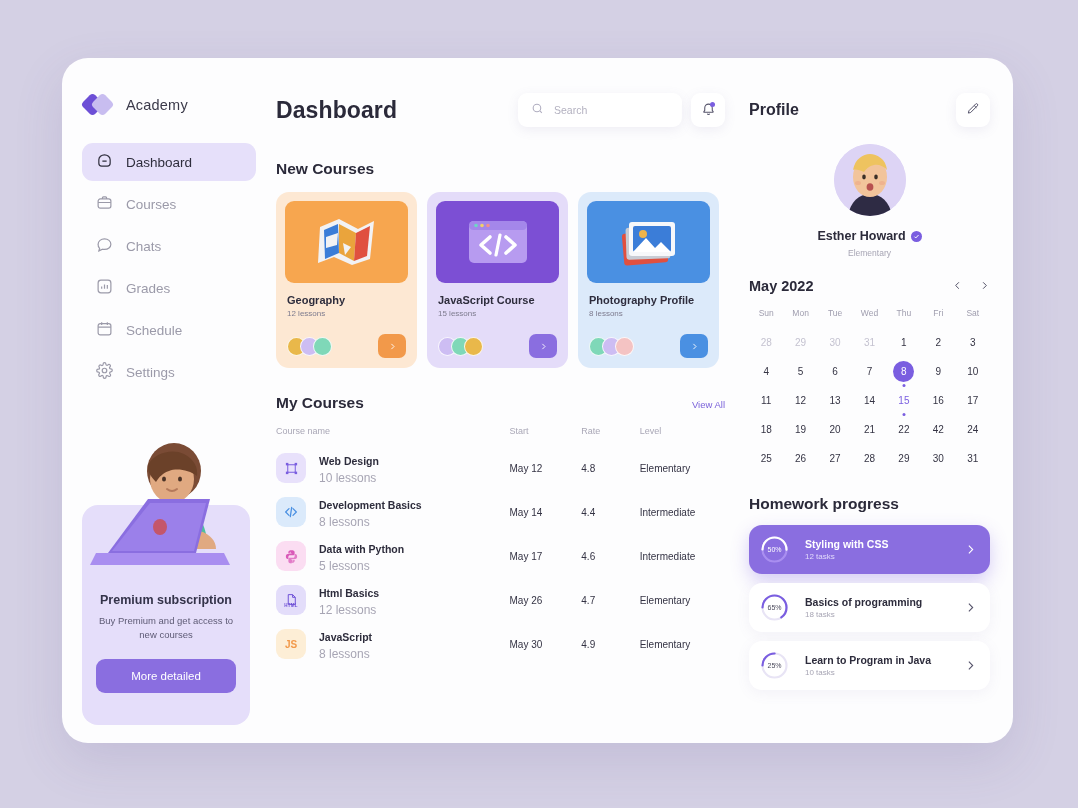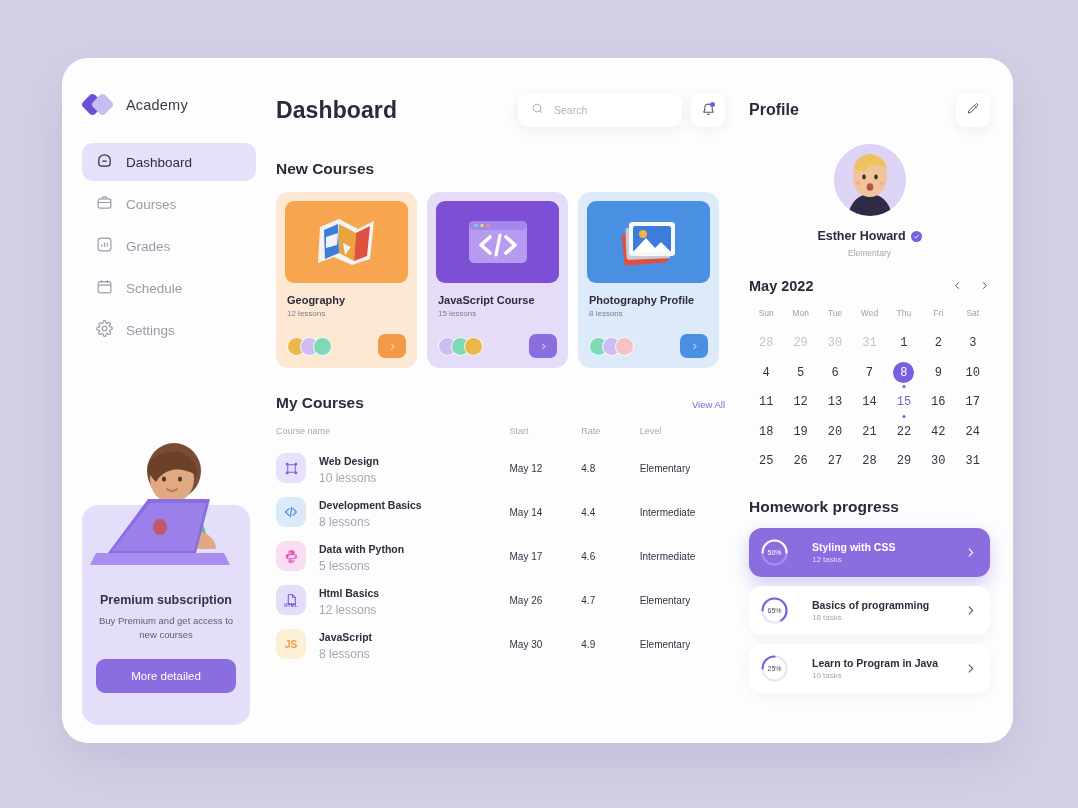--- a/index.html
+++ b/index.html
@@ -126,30 +126,30 @@
   .plevel { font-size: 8.5px; color: #a7a5b4; margin-top: 4px; }
 
   
   .cal-head { display: flex; align-items: center; margin-bottom: 14px; }
   .cal-month { font-size: 14.5px; color: #2b2a3a; font-weight: 600; }
   .cal-nav { margin-left: auto; display: flex; gap: 16px; }
   .cal-arrow { background: none; border: none; cursor: pointer; padding: 0; display: flex; }
   table.cal { width: 100%; border-collapse: collapse; table-layout: fixed; }
   table.cal th { font-size: 8.5px; color: #9f9dae; font-weight: 400; padding-bottom: 10px; }
   table.cal td { text-align: center; padding: 4px 0; height: 22px; position: relative; }
-  .dnum { font-size: 12px; color: #353444; display: inline-flex; align-items: center; justify-content: center; width: 21px; height: 21px; border-radius: 50%; font-family: Liberation Mono, monospace; }
+  .dnum { font-size: 10px; color: #353444; display: inline-flex; align-items: center; justify-content: center; width: 21px; height: 21px; border-radius: 50%; }
   .dnum.muted { color: #c4c2d0; }
   .dnum.sel { background: #7a5ee0; color: #fff; }
   .dnum.mark { color: #7a5ee0; }
   .ddot { position: absolute; left: 50%; transform: translateX(-50%); bottom: -1px; width: 3px; height: 3px; border-radius: 50%; background: #7a5ee0; }
 
   
   .hw-title { font-size: 15.5px; color: #2b2a3a; font-weight: 600; margin: 22px 0 12px; }
   .hw-item {
-    display: flex; align-items: center; gap: 23px;
+    display: flex; align-items: center; gap: 16px;
     height: 49px; padding: 0 13px 0 11px;
     border-radius: 13px; background: #fff; margin-bottom: 9px;
     box-shadow: 0 3px 14px rgba(110,100,160,.08);
     cursor: pointer;
   }
   .hw-item.active { background: #8a6ee0; box-shadow: 0 7px 18px rgba(122,94,224,.30); }
   .ring { width: 29px; height: 29px; flex: 0 0 29px; position: relative; }
   .ring svg { transform: rotate(-90deg); }
   .ring span { position: absolute; inset: 0; display: flex; align-items: center; justify-content: center; font-size: 7px; color: #4b4a5c; }
   .hw-item.active .ring span { color: #fff; }
@@ -181,20 +181,26 @@
             </svg></span>
         <span>Dashboard</span>
       </div>
       <div class="nav-item">
         <span><svg viewBox="0 0 24 24" fill="none" stroke="#9b9aa9" stroke-width="1.7">
               <rect x="3" y="7" width="18" height="13" rx="3"></rect>
               <path d="M9 7V5.5A1.5 1.5 0 0 1 10.5 4h3A1.5 1.5 0 0 1 15 5.5V7"></path>
               <path d="M3 12h18"></path>
             </svg></span>
         <span>Courses</span>
+      </div>
+      <div class="nav-item">
+        <span><svg viewBox="0 0 24 24" fill="none" stroke="#9b9aa9" stroke-width="1.7">
+              <path d="M21 11.5c0 4.3-4 7.5-9 7.5a10 10 0 0 1-2.6-.33L4 21l1.1-3.6A7.3 7.3 0 0 1 3 11.5C3 7.2 7 4 12 4s9 3.2 9 7.5z"></path>
+            </svg></span>
+        <span>Chats</span>
       </div>
       <div class="nav-item">
         <span><svg viewBox="0 0 24 24" fill="none" stroke="#9b9aa9" stroke-width="1.7">
               <rect x="3" y="3" width="18" height="18" rx="4"></rect>
               <path d="M8 15v-3M12 15V9M16 15v-5"></path>
             </svg></span>
         <span>Grades</span>
       </div>
       <div class="nav-item">
         <span><svg viewBox="0 0 24 24" fill="none" stroke="#9b9aa9" stroke-width="1.7">

